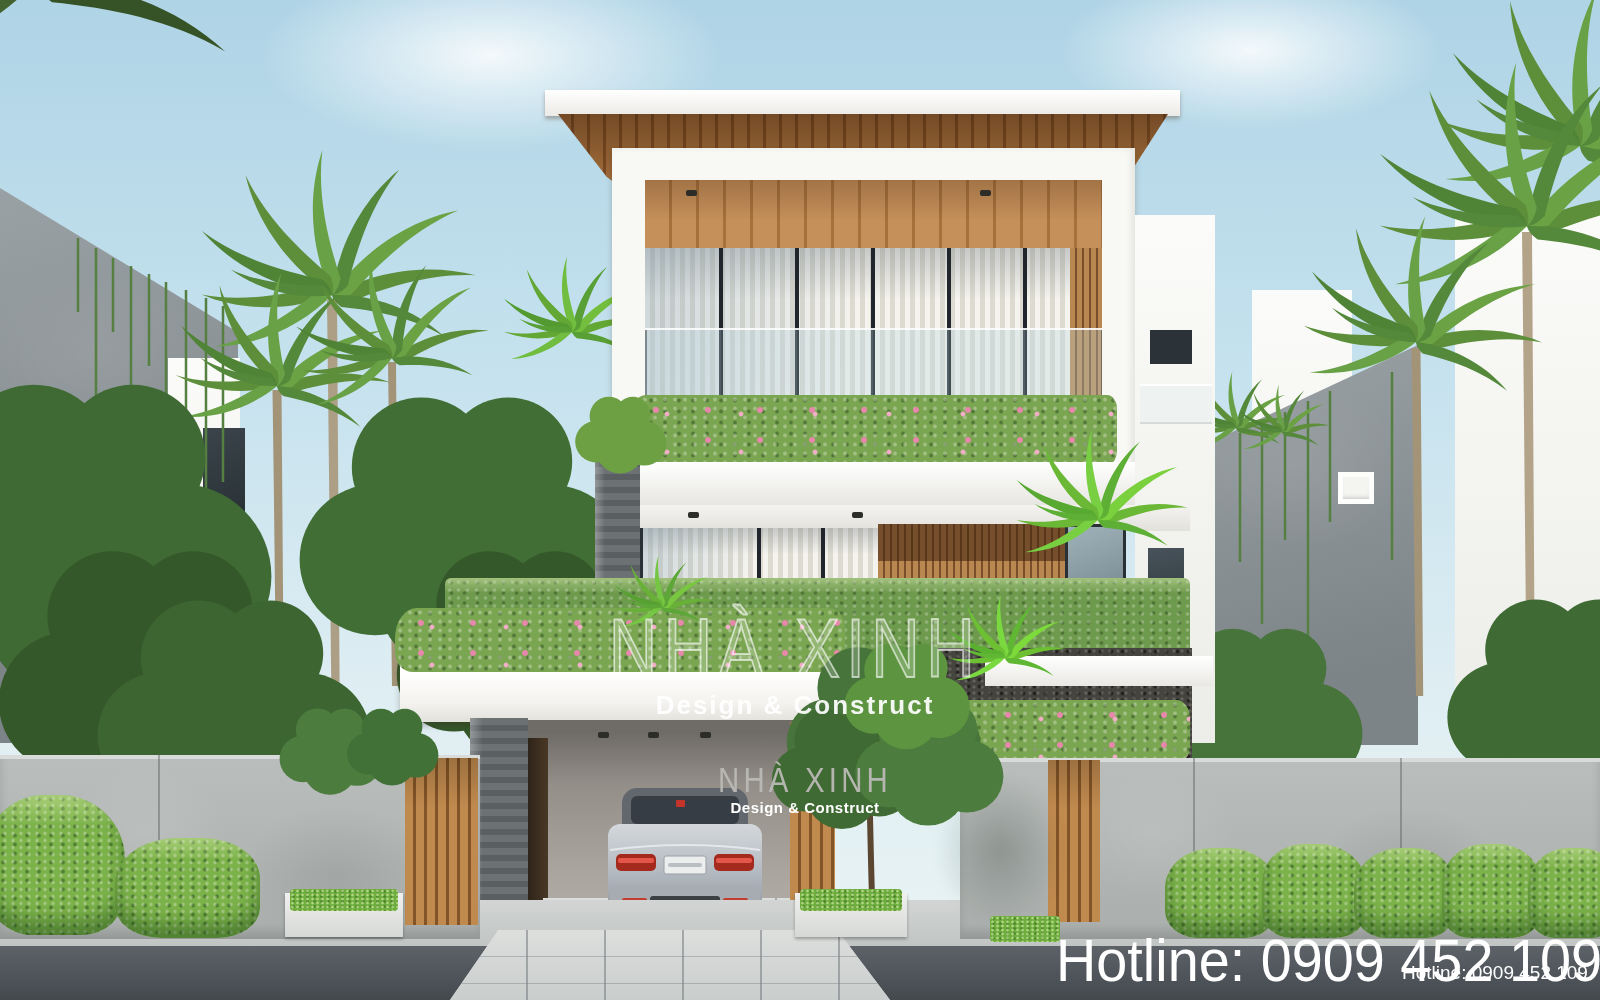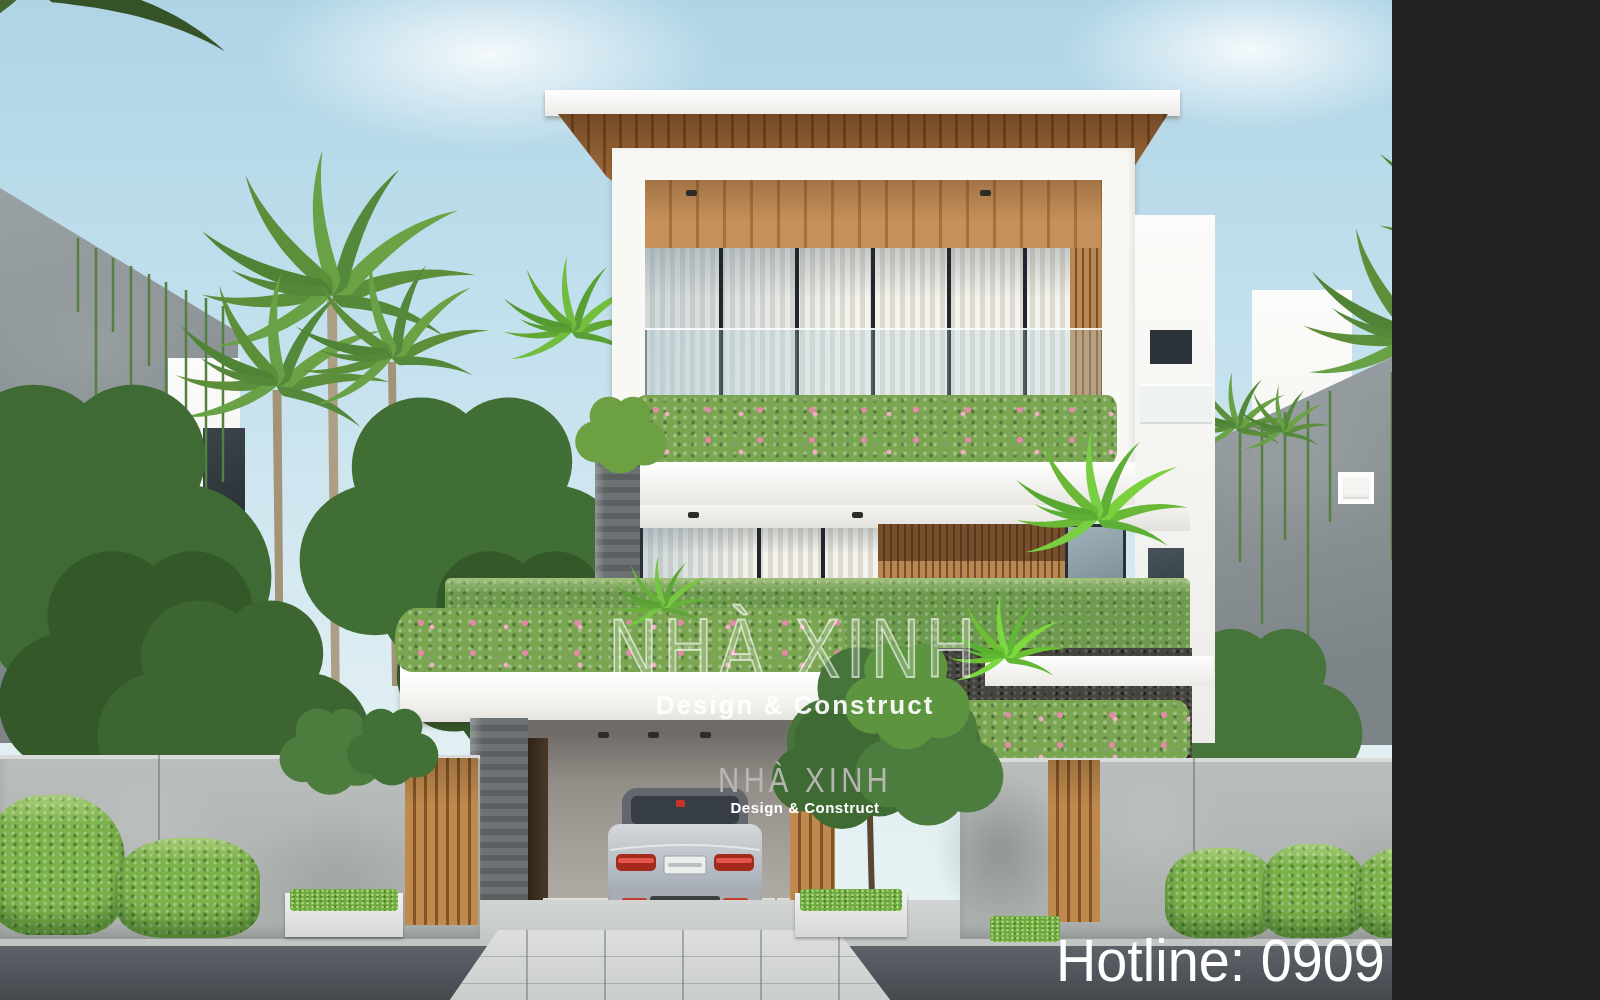--- a/index.html
+++ b/index.html
@@ -1,16 +1,16 @@
 <!DOCTYPE html>
 <html><head>
 <meta charset="utf-8">
 <style>
   html,body{margin:0;padding:0;background:#222;}
-  .scene{position:relative;width:1392px;height:1000px;overflow:hidden;
+  .scene{position:relative;width:1600px;height:1000px;overflow:hidden;
          font-family:"Liberation Sans", sans-serif;}
   .abs{position:absolute;}
   
   .sky{background:linear-gradient(180deg,#afd4e6 0%,#c6e2ee 38%,#dfeef3 70%,#eaf4f3 100%);}
   .cloud{background:radial-gradient(closest-side,rgba(255,255,255,.85),rgba(255,255,255,0));}
   .whitewall{background:linear-gradient(180deg,#fbfbf9,#ecece8);}
   .concrete{background:
       radial-gradient(120px 90px at 30% 40%,rgba(255,255,255,.10),transparent 70%),
       radial-gradient(140px 100px at 70% 65%,rgba(0,0,0,.08),transparent 70%),
       linear-gradient(180deg,#b9bdbb,#aaaeac);}

